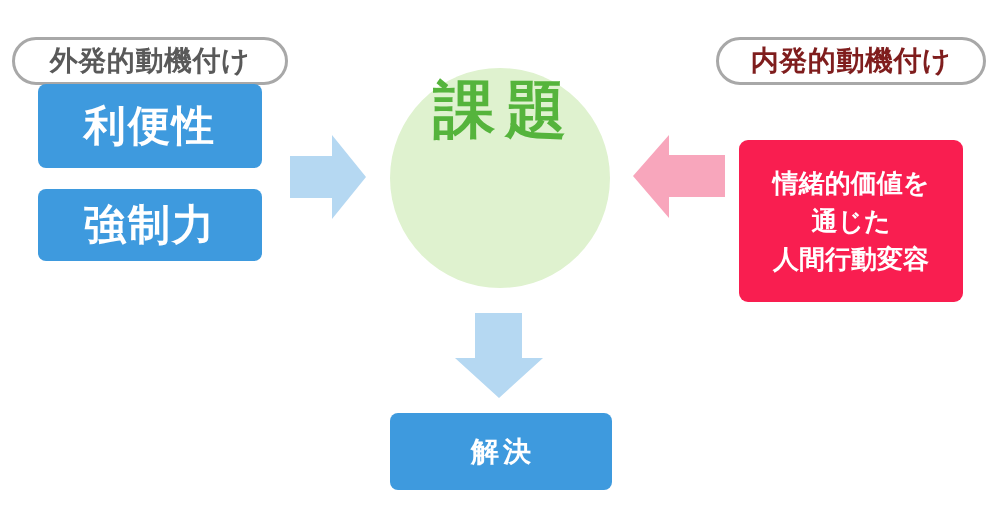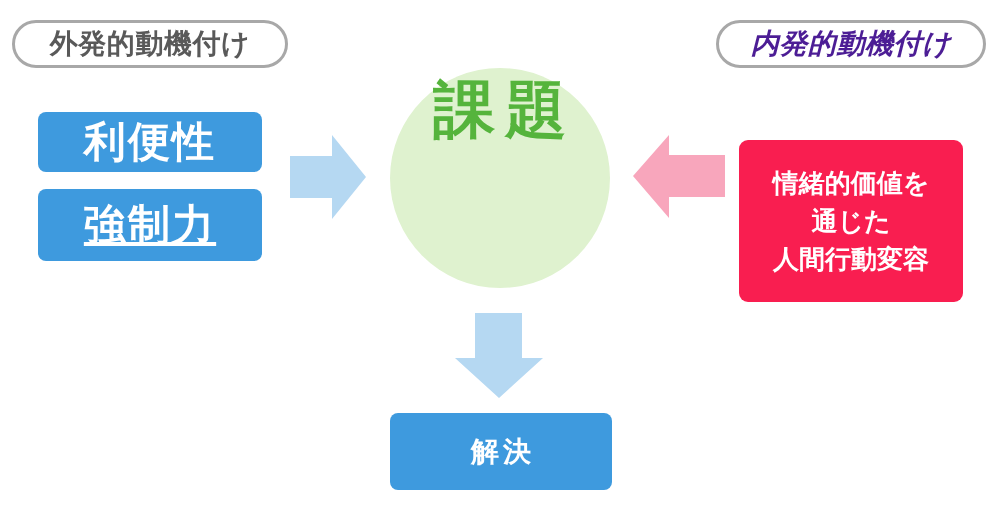--- a/index.html
+++ b/index.html
@@ -22,36 +22,37 @@
     border: 3px solid #a8a8a8;
     border-radius: 26px;
     display: flex;
     align-items: center;
     justify-content: center;
     font-size: 28px;
     font-weight: 600;
     letter-spacing: 0.02em;
     color: #595959;
     background: #ffffff;
+    margin-top: 17px;
   }
   .pill.left  { left: 12px;  top: 20px; width: 276px; }
   .pill.right { left: 716px; top: 20px; width: 270px; }
 
   .bluebox {
     position: absolute;
     box-sizing: border-box;
     border-radius: 8px;
     display: flex;
     align-items: center;
     justify-content: center;
     color: #ffffff;
     font-weight: bold;
   }
-  .box-convenience { left: 38px;  top: 112px; width: 224px; height: 60px; font-size: 42px; letter-spacing: 0.05em; }
-  .box-coercion    { left: 38px;  top: 189px; width: 224px; height: 72px; font-size: 42px; letter-spacing: 0.05em; text-decoration: underline; }
+  .box-convenience { left: 38px;  top: 84px; width: 224px; height: 84px; font-size: 42px; letter-spacing: 0.05em; }
+  .box-coercion    { left: 38px;  top: 189px; width: 224px; height: 72px; font-size: 42px; letter-spacing: 0.05em; }
   .box-solution    { left: 390px; top: 413px; width: 222px; height: 77px; font-size: 28px; letter-spacing: 0.15em; padding-left: 0.15em; }
 
   .circle-problem {
     position: absolute;
     left: 390px; top: 68px;
     width: 220px; height: 220px;
     border-radius: 50%;
     display: flex;
     align-items: flex-start;
     justify-content: center;
@@ -87,21 +88,21 @@
 </style>
 </head>
 <body>
 
 <div class="canvas">
 
   <div class="pill left" style="border-color: rgb(168, 168, 168); color: rgb(89, 89, 89);">
     <span>外発的動機付け</span>
   </div>
 
-  <div class="pill right" style="border-color: rgb(168, 168, 168); color: #4c1d95; font-style: italic;">
+  <div class="pill right" style="border-color: rgb(168, 168, 168); color: #7f1d1d;">
     <span>内発的動機付け</span>
   </div>
 
   <div class="bluebox box-convenience" style="background-color: rgb(62, 154, 222); color: rgb(255, 255, 255);">
     <span>利便性</span>
   </div>
 
   <div class="bluebox box-coercion" style="background-color: rgb(62, 154, 222); color: rgb(255, 255, 255);">
     <span>強制力</span>
   </div>

